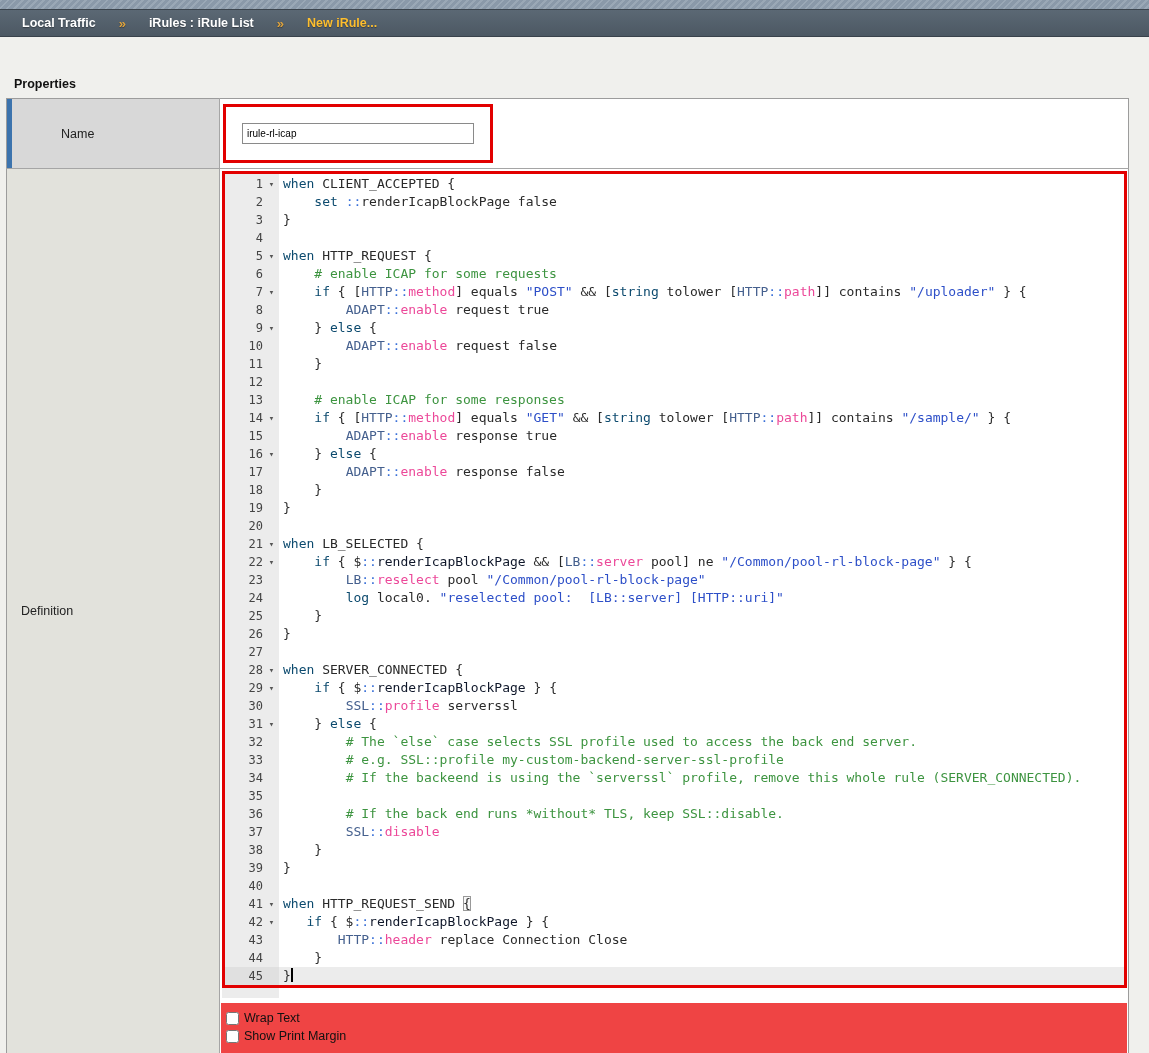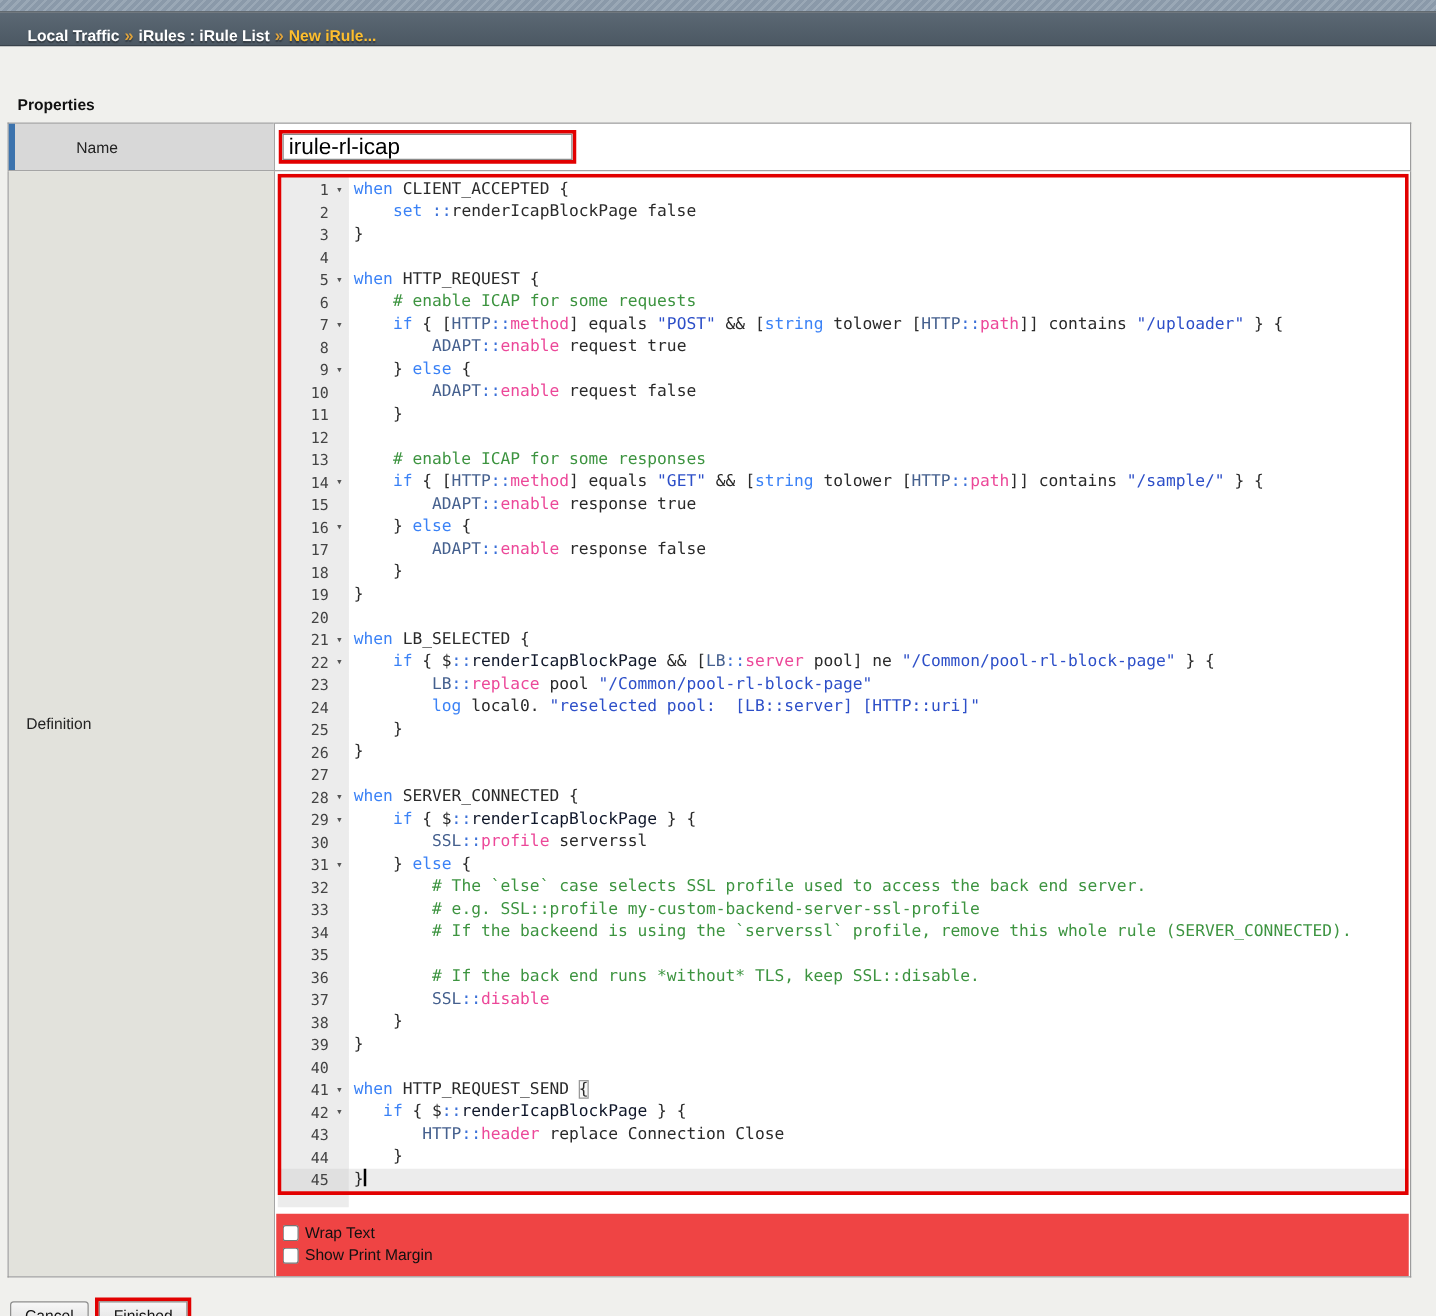--- a/index.html
+++ b/index.html
@@ -7,21 +7,21 @@
     width:1149px;height:1053px;overflow:hidden;position:relative;
     background:#f0f0ed;color:#222;
     font-family:"Liberation Sans","DejaVu Sans",sans-serif;font-size:12.5px;
   }
   
   .topstrip{
     height:9px;
     background:repeating-linear-gradient(135deg,#9aa8b6 0 2px,#8a99a9 2px 5px);
   }
   .crumbbar{
-    height:26px;display:flex;align-items:flex-end;gap:4px;padding-left:22px;
+    height:26px;display:flex;align-items:center;gap:23px;padding-left:22px;
     background:linear-gradient(#5b6874,#4c holds 0,#4c5863),linear-gradient(#5b6874,#4c5863);
     background:linear-gradient(#5b6874,#4c5863);
     border-top:1px solid #3c454e;border-bottom:1px solid #39424b;
     font-weight:bold;color:#fff;text-shadow:0 1px 1px rgba(0,0,0,.35);
   }
   .crumbbar .sep{color:#dfa33c;font-size:13px;}
   .crumbbar .current{color:#fdbe2e;}
   
   #properties-title{margin:40px 13px 7px 14px;font-weight:bold;color:#111;}
   table.props{
@@ -33,22 +33,22 @@
     position:relative;box-sizing:border-box;
   }
   td.lbl.name-lbl{background:#d8d8d8;height:32px;padding-left:54px;border-bottom:1px solid #a5a5a5;}
   td.lbl.def-lbl{background:#e2e2dc;padding-left:14px;}
   .reqbar{position:absolute;left:0;top:0;bottom:0;width:5px;background:#3c73ad;}
   td.val{background:#fff;vertical-align:middle;border-bottom:1px solid #a5a5a5;box-sizing:border-box;}
   td.val2{vertical-align:top;padding:2px 0 0 1px;border-bottom:none;}
   .hl-red{display:inline-block;border:3px solid #e20000;line-height:0;}
   .name-wrap{margin:4px 0 4px 2px;}
   input.name-input{
-    width:222px;height:17px;border:1px solid #8a8a8a;margin:0;
-    font-family:"Liberation Sans","DejaVu Sans",sans-serif;font-size:18px;
+    width:222px;height:17px;border:1px solid #8a8a8a;margin:16px;
+    font-family:"Liberation Sans","DejaVu Sans",sans-serif;font-size:10px;
     padding:1px 4px;line-height:normal;
   }
   
   .editor{
     position:relative;width:905px;height:827px;margin-left:1px;background:#fff;
     font-family:"DejaVu Sans Mono","Liberation Mono",monospace;font-size:13px;line-height:18px;
     overflow:hidden;cursor:text;
   }
   .gutterbg{position:absolute;left:0;top:0;width:57px;height:100%;background:#ececec;z-index:0;}
   #lines{position:relative;z-index:1;padding-top:4px;}
@@ -73,21 +73,21 @@
   .options input{width:13px;height:13px;margin:0;}
   .btnrow{margin:16px 0 0 8px;display:flex;align-items:center;}
   button.f5btn{
     background:linear-gradient(#f7f7f7,#dcdcdc);border:1px solid #8f8f8f;border-radius:3px;
     font-family:"Liberation Sans","DejaVu Sans",sans-serif;font-size:12.5px;color:#111;
     padding:3px 11px;height:23px;cursor:pointer;
   }
   .btnrow .hl-red{margin-left:5px;}
   .btnrow .hl-red button{border-radius:0;}
 </style>
-<style>.tk-k{color:#3b82f6}.tk-m{color:#ec4899}.tk-n{color:#45608e}.tk-c{color:#3a70d8}.tk-s{color:#2d4fc8}.tk-v{color:#0f172a}.tk-cm{color:#3d9440}.tk-p{color:#2a2a2a}.tk-bm{color:#2a2a2a}</style></head>
+<style>.tk-k{color:#0c4a6e}.tk-m{color:#ec4899}.tk-n{color:#45608e}.tk-c{color:#3a70d8}.tk-s{color:#2d4fc8}.tk-v{color:#0f172a}.tk-cm{color:#3d9440}.tk-p{color:#2a2a2a}.tk-bm{color:#2a2a2a}</style></head>
 <body>
 
 <div class="topstrip"></div>
 
 <div class="crumbbar">
   <span>Local Traffic</span>
   <span class="sep">»</span>
   <span>iRules : iRule List</span>
   <span class="sep">»</span>
   <span class="current">New iRule...</span>
@@ -268,21 +268,21 @@
                   <span class="num">22</span>
                   <span class="fold">▾</span>
                 </span>
                 <span class="code"><span class="tk-p">    </span><span class="tk-k">if</span><span class="tk-p"> { $</span><span class="tk-c">::</span><span class="tk-v">renderIcapBlockPage</span><span class="tk-p"> &amp;&amp; [</span><span class="tk-n">LB</span><span class="tk-c">::</span><span class="tk-m">server</span><span class="tk-p"> pool] ne </span><span class="tk-s">"/Common/pool-rl-block-page"</span><span class="tk-p"> } {</span></span>
               </div>
               <div class="cl">
                 <span class="g">
                   <span class="num">23</span>
                   <span class="fold"></span>
                 </span>
-                <span class="code"><span class="tk-p">        </span><span class="tk-n">LB</span><span class="tk-c">::</span><span class="tk-m">replace</span><span class="tk-p"> pool </span><span class="tk-s">"/Common/pool-rl-block-page"</span></span>
+                <span class="code"><span class="tk-p">        </span><span class="tk-n">LB</span><span class="tk-c">::</span><span class="tk-m">reselect</span><span class="tk-p"> pool </span><span class="tk-s">"/Common/pool-rl-block-page"</span></span>
               </div>
               <div class="cl">
                 <span class="g">
                   <span class="num">24</span>
                   <span class="fold"></span>
                 </span>
                 <span class="code"><span class="tk-p">        </span><span class="tk-k">log</span><span class="tk-p"> local0. </span><span class="tk-s">"reselected pool:  [LB::server] [HTTP::uri]"</span></span>
               </div>
               <div class="cl">
                 <span class="g">

